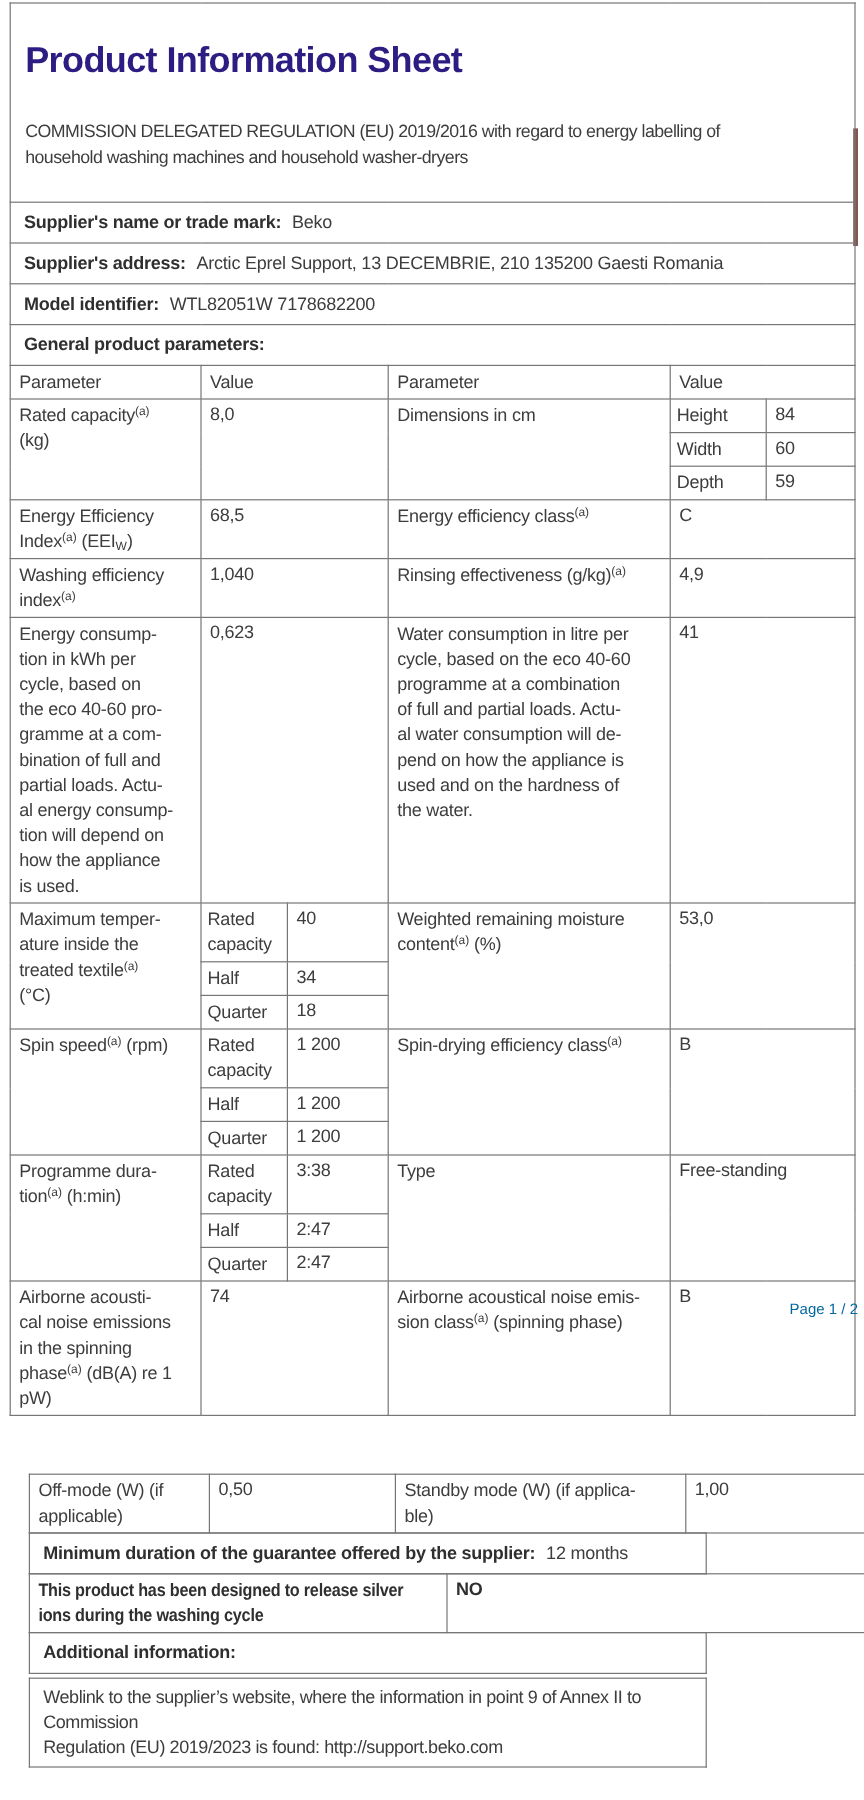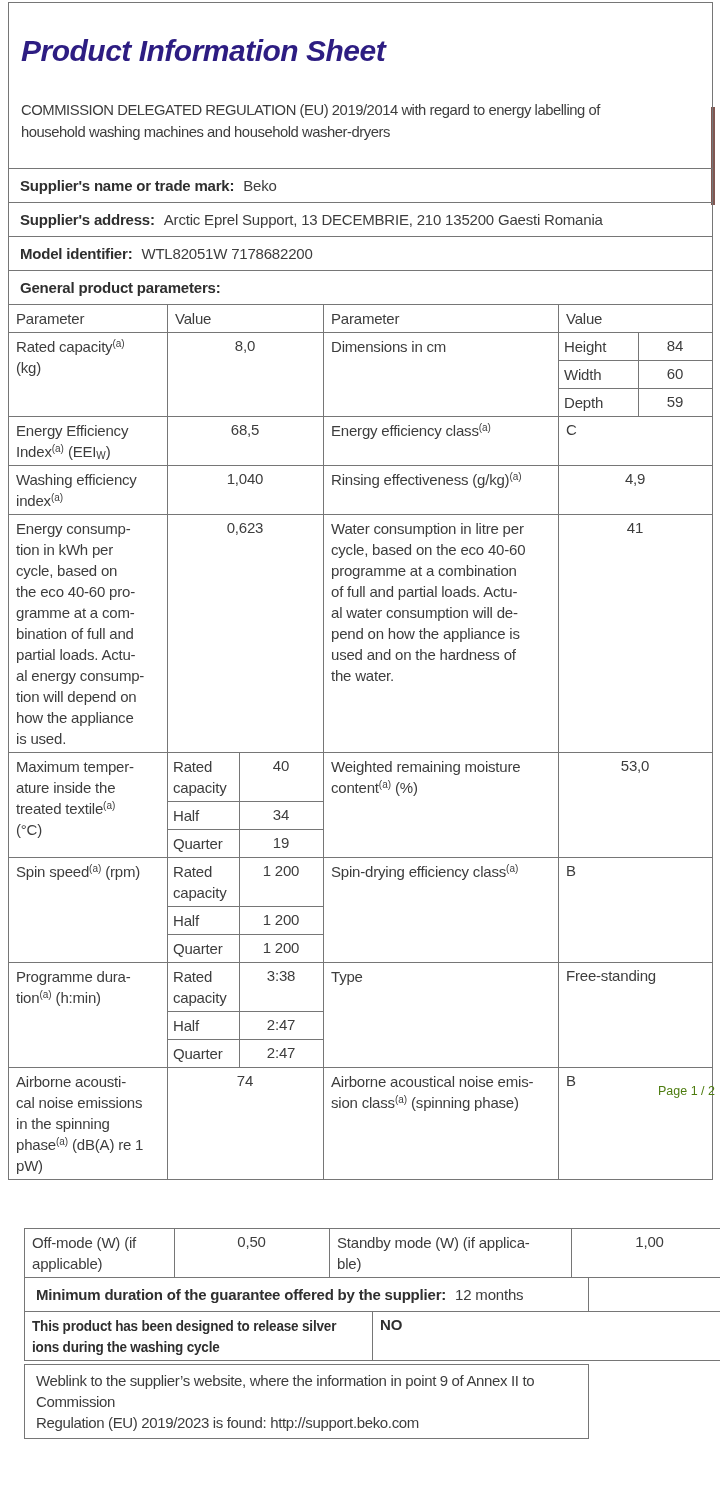--- a/index.html
+++ b/index.html
@@ -13,27 +13,27 @@
   .titlecell{padding:10px 12px 4px 12px;}
   .title{font-size:30px;font-weight:bold;color:#2d1d82;letter-spacing:-0.5px;line-height:34px;}
   .reg{margin-top:10px;font-size:14.8px;letter-spacing:-0.45px;line-height:22px;color:#3d3d3d;white-space:pre-line;}
 
   .labelrow{padding:6px 11px;margin-top:38px;}
   .b{font-weight:bold;color:#2f2f2f;}
   .inlineval{margin-left:9px;}
 
   .hdr{padding:3px 7px;}
   .p{padding:3px 6px 3px 7px;}
-  .v{text-align:center;padding-right:8px;}
+  .v{text-align:left;padding-right:8px;}
   .sub{padding:3px 5px;}
 
   sup{font-size:10px;line-height:0;letter-spacing:0;position:relative;top:-5px;vertical-align:baseline;}
   sub{font-size:10px;line-height:0;letter-spacing:0;position:relative;top:2px;vertical-align:baseline;}
 
-  .page-label{position:absolute;top:1084px;right:5px;font-size:12.5px;color:#4d7c0f;letter-spacing:0;}
+  .page-label{position:absolute;top:1084px;right:5px;font-size:12.5px;color:#0369a1;letter-spacing:0;}
 
   .bottom{position:absolute;top:1228px;left:24px;width:704px;}
   .bottom table{margin-top:-1px;}
   .bottom table:first-child{margin-top:0;}
   .gap-table{margin-top:3px !important;border-radius:10px;}
   .condense{display:inline-block;width:111%;transform:scaleX(0.9);transform-origin:left top;white-space:pre-line;}
   .weblink-cell{padding:5px 11px;letter-spacing:-0.35px;}
 
   .red-strip{position:absolute;left:711px;top:107px;width:4px;height:98px;background:#6b3a33;opacity:0.85;}
 </style>
@@ -50,22 +50,22 @@
         <col style="width:72px">
         <col style="width:84px">
       <col style="width:235px">
         <col style="width:80px">
         <col style="width:74px">
     </colgroup>
 
     <tbody>
         <tr style="height:103px">
       <td colspan="6" class="titlecell">
-        <div class="title" style="color: rgb(45, 29, 130); font-style: italic;">Product Information Sheet</div>
-        <div class="reg">COMMISSION DELEGATED REGULATION (EU) 2019/2014 with regard to energy labelling of
+        <div class="title" style="color: rgb(45, 29, 130);">Product Information Sheet</div>
+        <div class="reg">COMMISSION DELEGATED REGULATION (EU) 2019/2016 with regard to energy labelling of
 household washing machines and household washer-dryers</div>
       </td>
     </tr>
 
     <tr style="height:32px">
       <td colspan="6" class="labelrow"><span class="b">Supplier's name or trade mark:</span><span class="inlineval">Beko</span></td>
     </tr>
     <tr style="height:31px">
       <td colspan="6" class="labelrow"><span class="b">Supplier's address:</span><span class="inlineval">Arctic Eprel Support, 13 DECEMBRIE, 210 135200 Gaesti Romania</span></td>
     </tr>
@@ -151,21 +151,21 @@
       <td class="p" rowspan="3"><span>Weighted remaining moisture
 content</span><sup>(a)</sup><span> (%)</span></td>
       <td class="v" colspan="2" rowspan="3">53,0</td>
     </tr>
     <tr style="height:24px">
       <td class="sub">Half</td>
       <td class="v">34</td>
     </tr>
     <tr style="height:24px">
       <td class="sub">Quarter</td>
-      <td class="v">19</td>
+      <td class="v">18</td>
     </tr>
 
     <tr style="height:45px">
       <td class="p" rowspan="3"><span>Spin speed</span><sup>(a)</sup><span> (rpm)</span></td>
       <td class="sub">Rated
 capacity</td>
       <td class="v">1 200</td>
       <td class="p" rowspan="3"><span>Spin-drying efficiency class</span><sup>(a)</sup></td>
       <td colspan="2" rowspan="3">B</td>
     </tr>
@@ -248,20 +248,27 @@
         </colgroup>
       <tbody>
           <tr style="height:46px">
         <td class="p"><span class="condense b">This product has been designed to release silver
 ions during the washing cycle</span></td>
         <td><span class="b">NO</span></td>
       </tr>
     </tbody>
       </table>
 
+    <table>
+      <tbody>
+          <tr style="height:30px">
+        <td class="labelrow"><span class="b">Additional information:</span></td>
+      </tr>
+    </tbody>
+      </table>
 
     <table class="gap-table">
       <tbody>
           <tr style="height:48px">
         <td class="weblink-cell">Weblink to the supplier’s website, where the information in point 9 of Annex II to Commission
 Regulation (EU) 2019/2023 is found:  http://support.beko.com</td>
       </tr>
     </tbody>
       </table>
 

